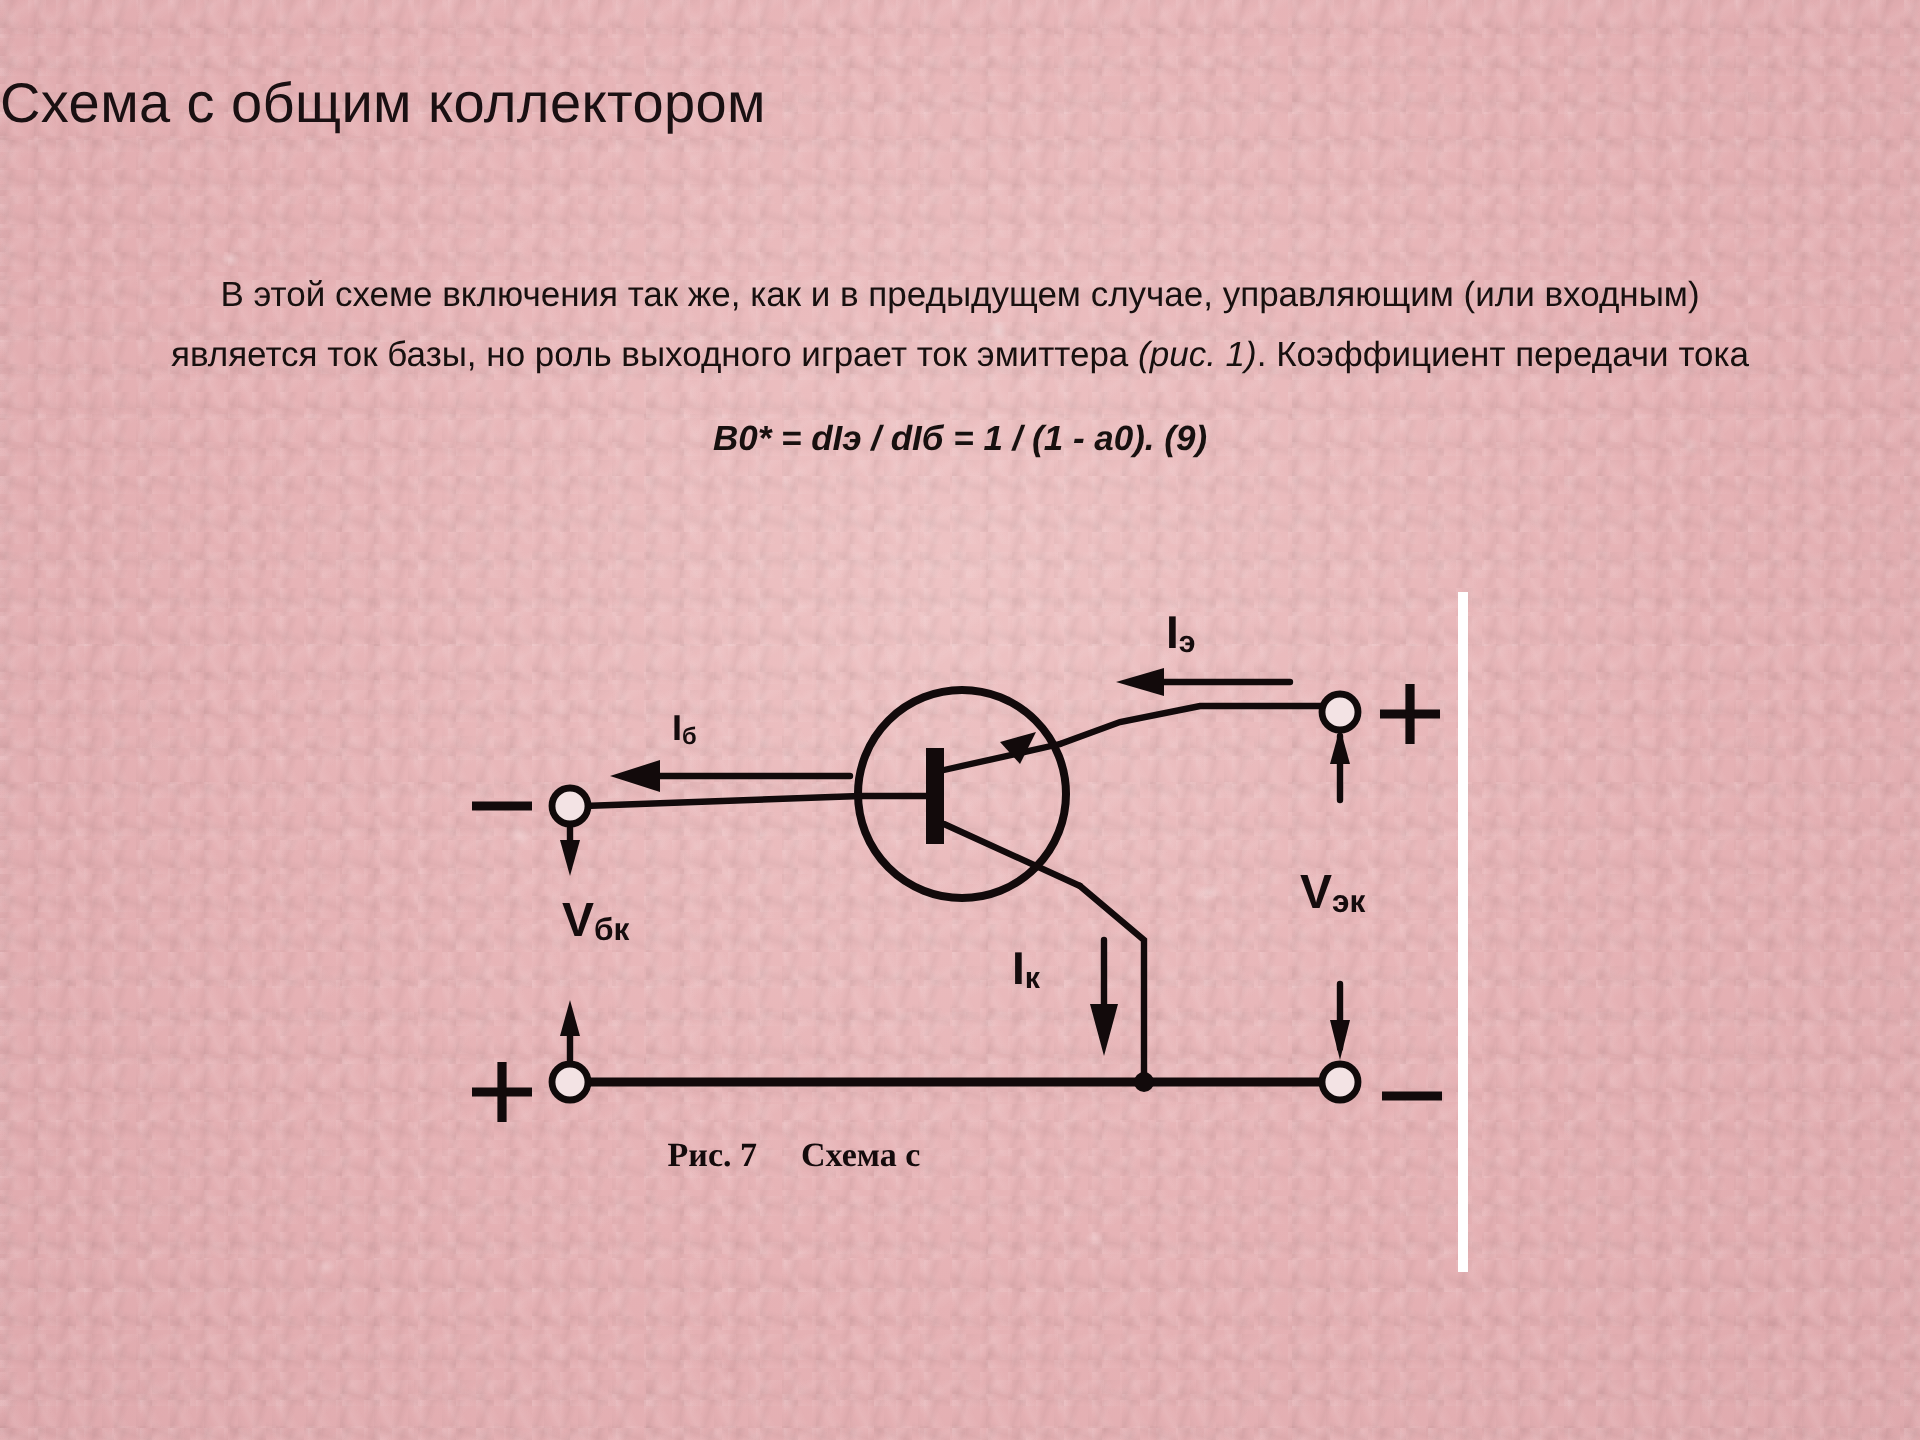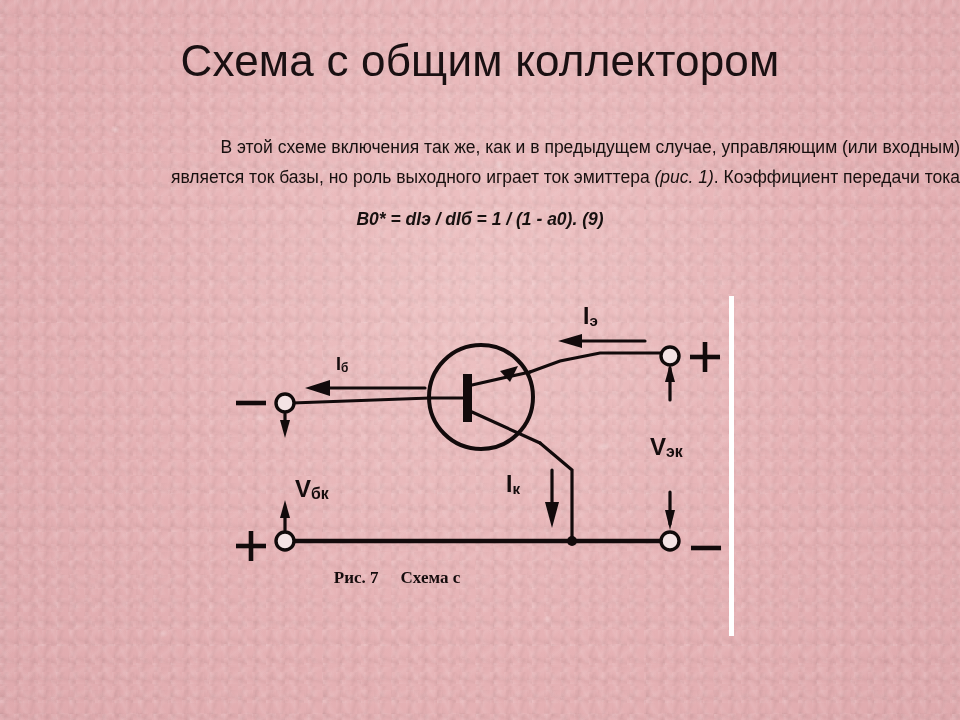--- a/index.html
+++ b/index.html
@@ -43,31 +43,31 @@
       100% 100%, 100% 100%, 100% 100%, 100% 100%,
       14px 14px, 19px 19px, 17px 17px, 23px 23px,
       100% 100%;
   }
 
   #title {
     position: absolute;
     left: 0;
     top: 36px;
     width: 960px;
-    text-align: center;
-    font-size: 44px;
+    text-align: left;
+    font-size: 28px;
     color: #1a1012;
     letter-spacing: 0.2px;
     white-space: nowrap;
   }
 
   .body-line {
     position: absolute;
     width: 960px;
-    text-align: right;
+    text-align: center;
     font-size: 17.5px;
     color: #17100f;
     white-space: nowrap;
   }
   #body-line-1 { top: 137px; }
   #body-line-2 { top: 167px; }
   .ital { font-style: italic; }
 
   #formula {
     position: absolute;
@@ -111,21 +111,21 @@
   .fig-label .sub {
     font-size: 0.66em;
     vertical-align: baseline;
     position: relative;
     top: 2px;
   }
 
   #lbl-ib  { left: 336px; top: 355px; font-size: 18px; }
   #lbl-ie  { left: 583px; top: 305px; font-size: 23px; }
   #lbl-ik  { left: 506px; top: 473px; font-size: 23px; }
-  #lbl-vbk { left: 295px; top: 449px; font-size: 24px; margin-top: 28px; }
+  #lbl-vbk { left: 281px; top: 449px; font-size: 24px; }
   #lbl-vek { left: 650px; top: 435px; font-size: 24px; }
 
   #caption {
     position: absolute;
     left: 0;
     top: 568px;
     width: 794px;
     text-align: center;
     font-family: "Liberation Serif", serif;
     font-weight: bold;

